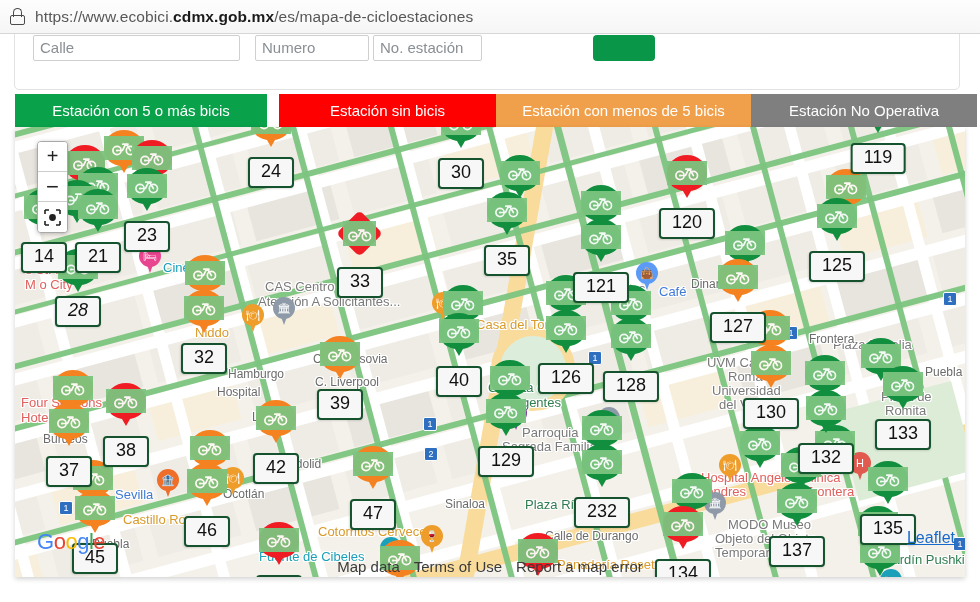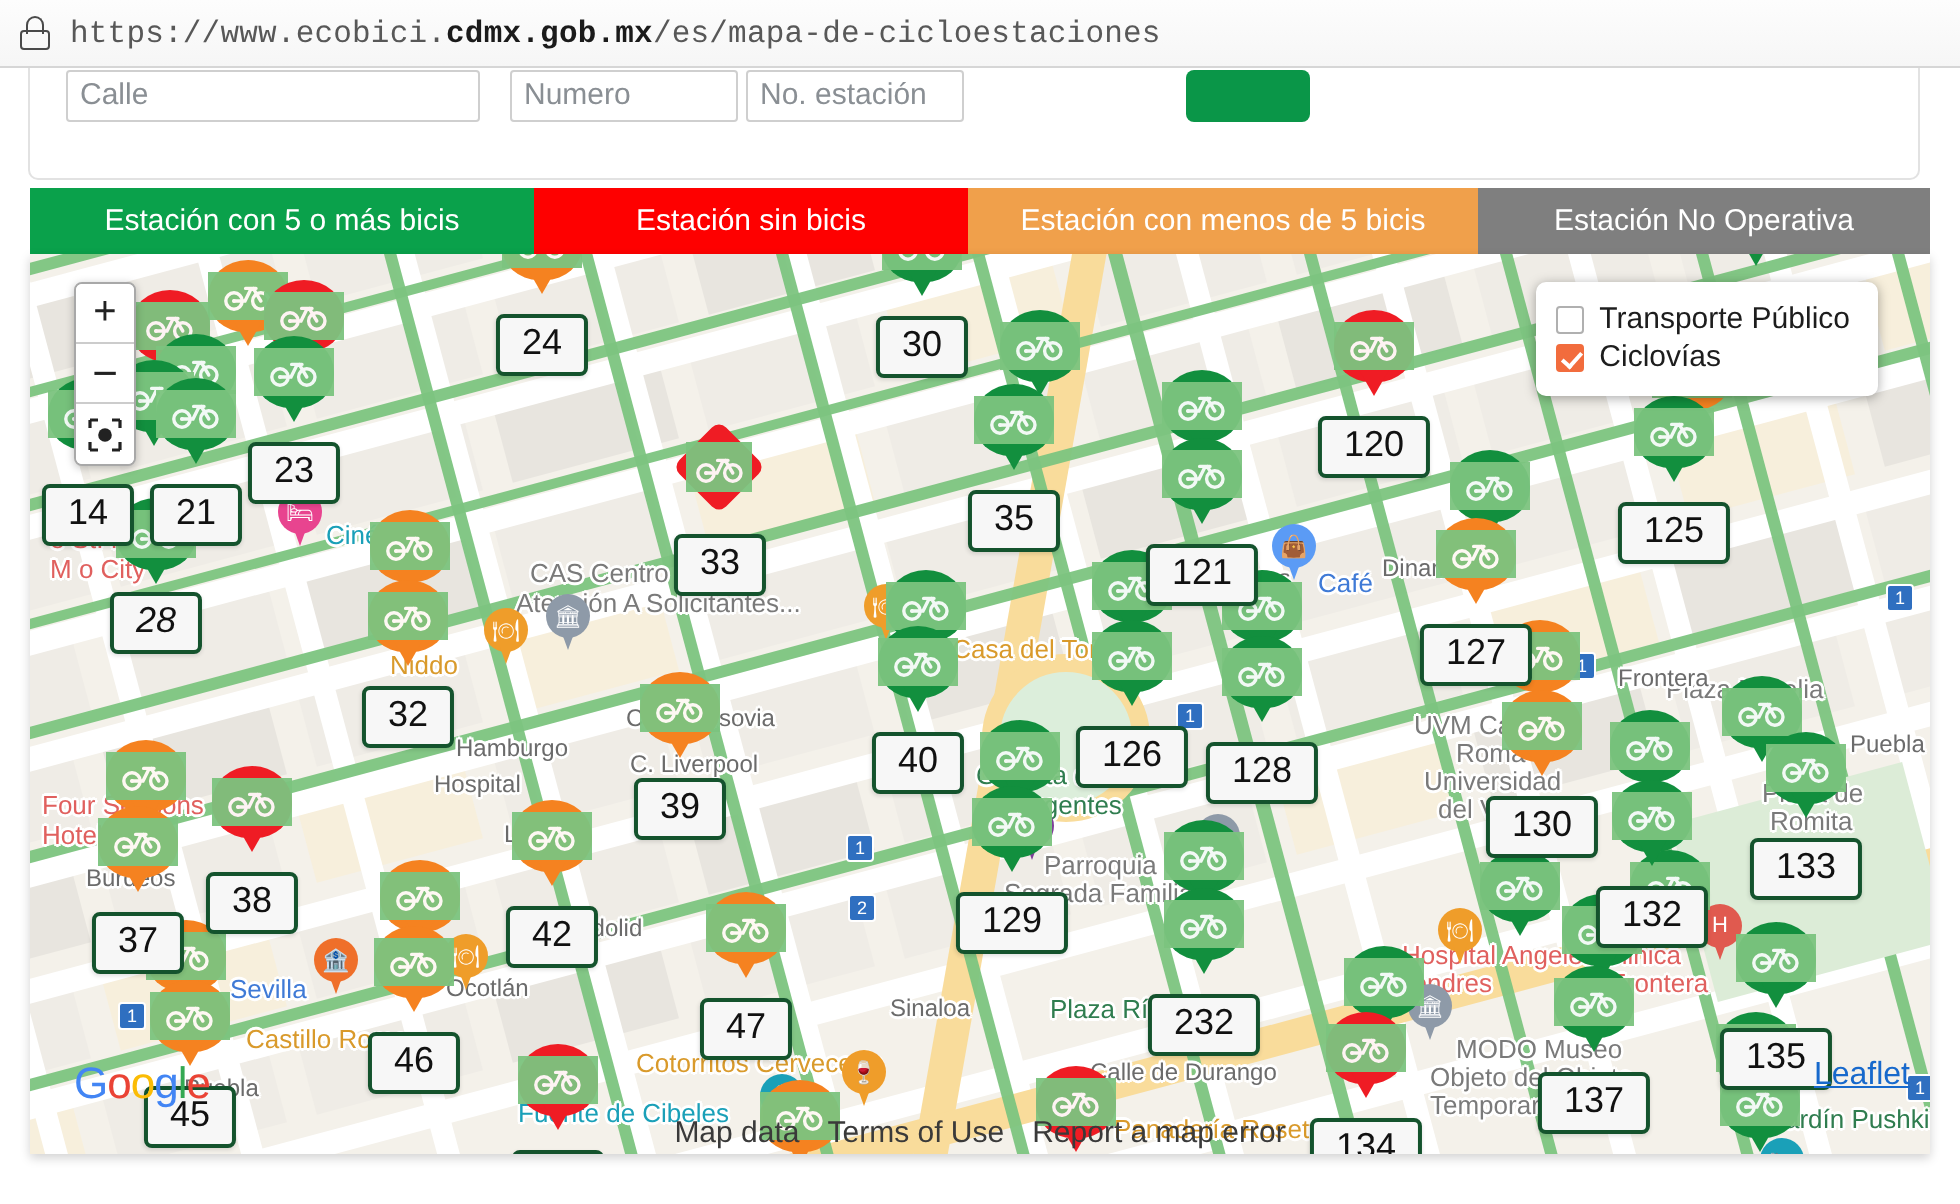--- a/index.html
+++ b/index.html
@@ -14,21 +14,21 @@
   
   #urlbar {
     position: absolute; left:0; top:0; width:980px; height:34px;
     background: linear-gradient(#fdfdfd,#f6f6f6);
     border-bottom: 1px solid #d6d6d6;
     display:flex; align-items:center; padding-left:10px;
   }
   #lock { width:15px; height:17px; margin-right:10px; position:relative; flex:0 0 auto; }
   #lock .body { position:absolute; left:0; bottom:0; width:15px; height:10px; border:1.7px solid #4a4a4a; border-radius:2px; }
   #lock .shackle { position:absolute; left:3px; top:0; width:9px; height:9px; border:1.7px solid #4a4a4a; border-bottom:none; border-radius:5px 5px 0 0; }
-  #url { font-size:15.5px; color:#585858; letter-spacing:0.1px; white-space:nowrap;font-family:Liberation Mono, monospace; }
+  #url { font-size:15.5px; color:#585858; letter-spacing:0.1px; white-space:nowrap; }
   #url .dom { color:#1b1b1b; font-weight:bold; }
 
   
   #formstrip {
     position:absolute; left:0; top:34px; width:980px; height:58px;
     background:#fff; overflow:hidden;
   }
   #formbox {
     position:absolute; left:14px; top:-22px; width:946px; height:78px;
     border:1px solid #e2e2e2; border-radius:5px; background:#fff;
@@ -47,21 +47,21 @@
     background:#0a9648; border-radius:4px;
   }
 
   
   #legend { position:absolute; left:15px; top:94px; width:950px; height:33px; display:flex; }
   #legend .seg {
     flex:0 0 auto; height:33px; display:flex; align-items:center; justify-content:center;
     color:#fff; font-size:15px; white-space:nowrap;
   }
   .seg.s0 { width:252px; background:#0aa14b; }
-  .seg.s1 { width:217px; background:#fe0000; }
+  .seg.s1 { width:217px; background:#fe0000;margin-left:12px; }
   .seg.s2 { width:255px; background:#f0a04b; }
   .seg.s3 { width:226px; background:#7f7f7f; }
 
   
   #mapframe {
     position:absolute; left:15px; top:127px; width:950px; height:450px;
     overflow:hidden; background:#f2efe9;
     box-shadow:0 2px 5px rgba(0,0,0,.18);
   }
   #mapcanvas { position:absolute; left:0; top:0; width:950px; height:450px; }
@@ -1262,30 +1262,20 @@
         <div class="zb">+</div>
         <div class="zb minus">−</div>
         <div class="zb">
           <svg width="17" height="17" viewBox="0 0 17 17" aria-hidden="true">
             <circle cx="8.5" cy="8.5" r="3.4" fill="#222"></circle>
             <path d="M1 1h4M1 1v4M16 1h-4M16 1v4M1 16h4M1 16v-4M16 16h-4M16 16v-4" stroke="#222" stroke-width="1.6" fill="none"></path>
           </svg>
         </div>
       </div>
 
-      <div id="layerctl">
-        <div class="row">
-          <span class="cb"></span>
-          <span class="lb">Transporte Público</span>
-        </div>
-        <div class="row">
-          <span class="cb on"></span>
-          <span class="lb">Ciclovías</span>
-        </div>
-      </div>
 
       <div id="glogo"><span>G</span><span>o</span><span>o</span><span>g</span><span>l</span><span>e</span></div>
 
       <a id="leaflet" href="#">Leaflet</a>
 
       <div id="attrib">
         <span>Map data</span>
         <span>Terms of Use</span>
         <span>Report a map error</span>
       </div>

